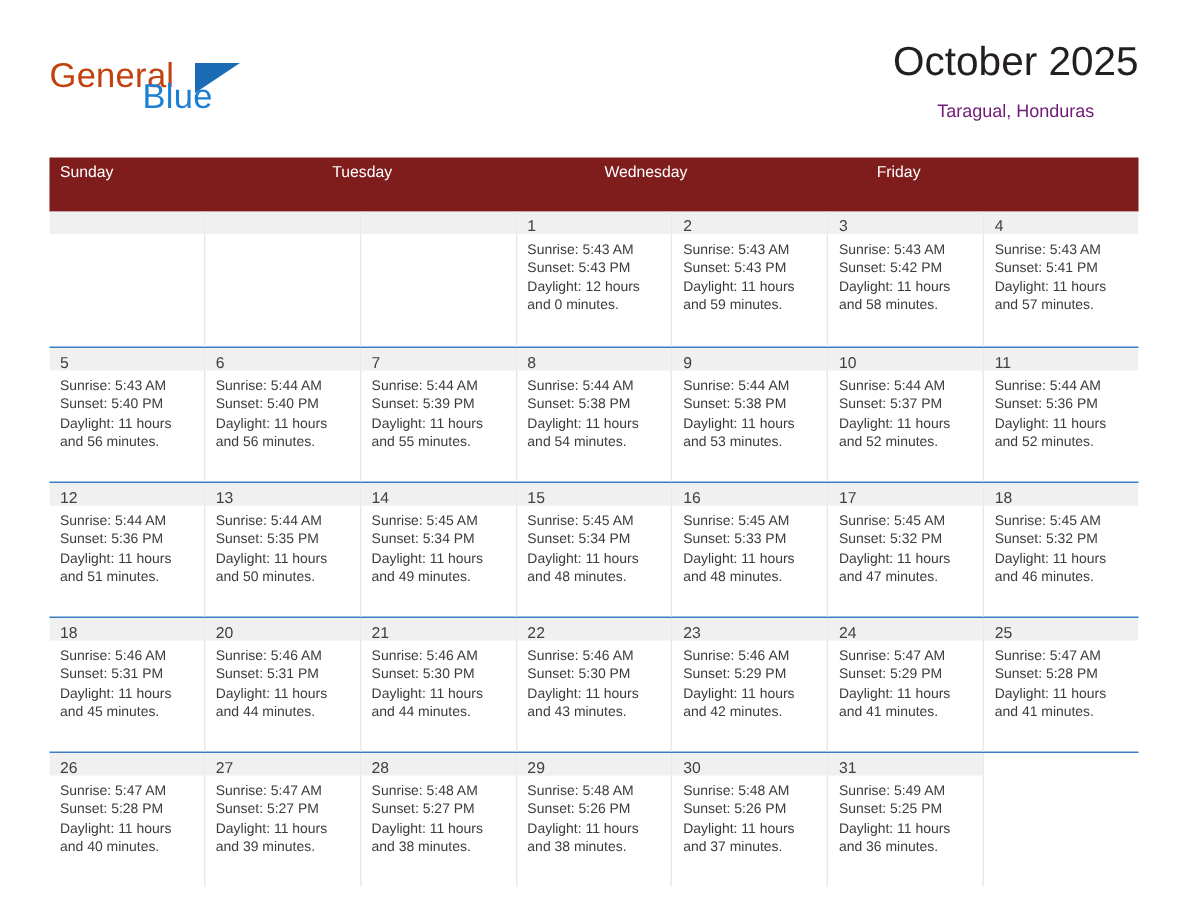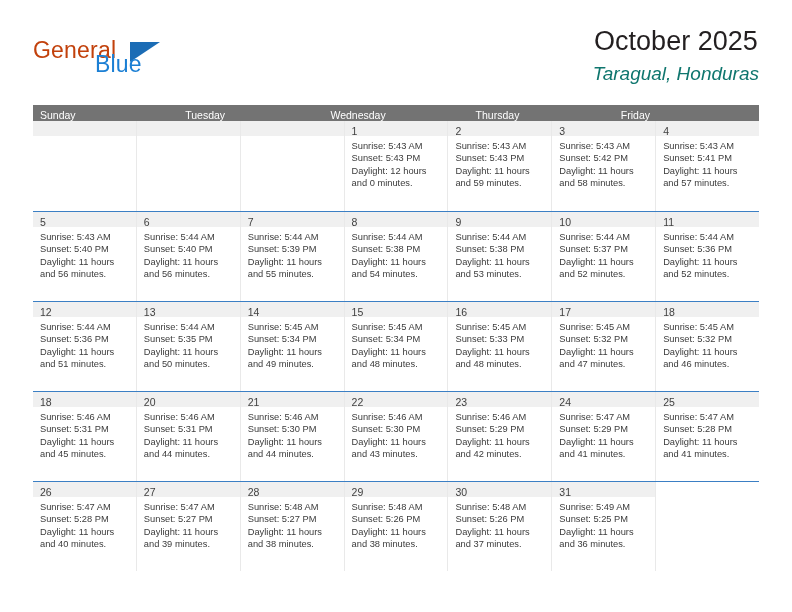--- a/index.html
+++ b/index.html
@@ -70,39 +70,38 @@
     top: -2px;
     text-align: center;
   }
   .cal-title {
     font-size: 27px;
     color: #231f20;
     line-height: 34px;
     white-space: nowrap;
   }
   .cal-subtitle {
-    font-size: 19px;
-    color: #0f766e;
+    font-size: 12px;
+    color: #701a75;
     line-height: 22px;
     margin-top: 5px;
     white-space: nowrap;
-    font-style: italic;
   }
 
   
   .calendar {
     position: absolute;
     left: 33px;
     top: 105px;
     width: 726px;
   }
   .weekhead {
     display: flex;
-    background: #737373;
-    height: 16px;
+    background: #7f1d1d;
+    height: 36px;
   }
   .weekhead .dayname {
     flex: 1 1 0;
     color: #ffffff;
     font-size: 10.5px;
     line-height: 20px;
     padding-left: 7px;
     box-sizing: border-box;
     white-space: nowrap;
   }
@@ -159,21 +158,20 @@
       <div class="cal-title">October 2025</div>
       <div class="cal-subtitle">Taragual, Honduras</div>
     </div>
   </div>
 
   <div class="calendar">
     <div class="weekhead">
         <div class="dayname">Sunday</div>
         <div class="dayname">Tuesday</div>
         <div class="dayname">Wednesday</div>
-        <div class="dayname">Thursday</div>
         <div class="dayname">Friday</div>
       </div>
     <div id="weeks-container">
         <div class="week first">
           <div class="daycell empty">
             <div class="datestrip"></div>
           </div>
           <div class="daycell empty">
             <div class="datestrip"></div>
           </div>

